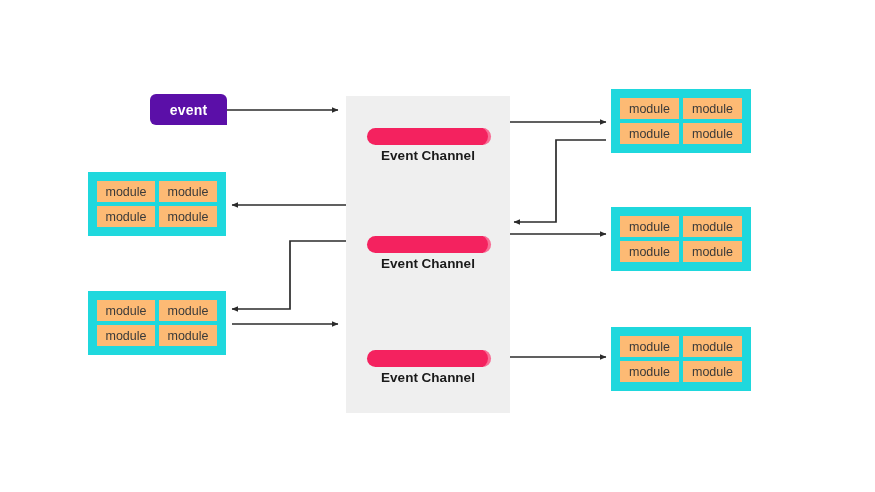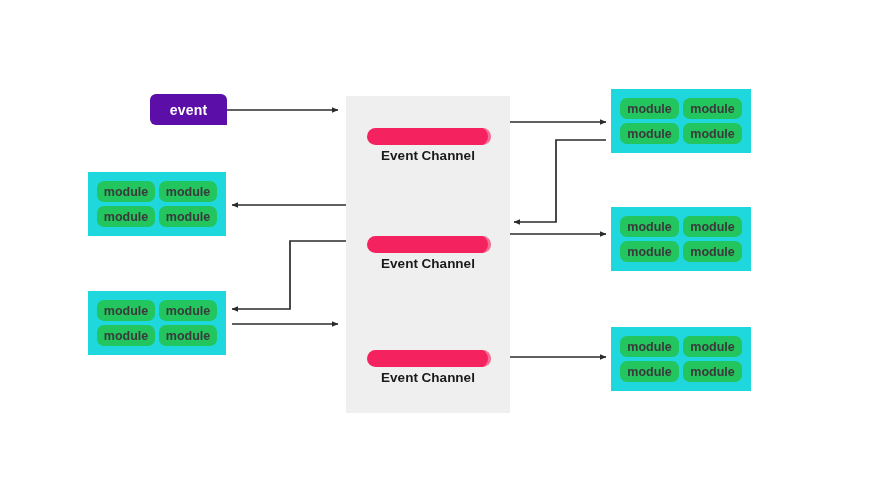--- a/index.html
+++ b/index.html
@@ -52,25 +52,24 @@
     padding:9px;
     display:grid;
     grid-template-columns:1fr 1fr;
     grid-template-rows:1fr 1fr;
     gap:4px;
     box-sizing:border-box;
   }
   .group.g-left{width:138px;height:64px;}
   .group.g-right{width:140px;height:64px;}
   .cell{
-    background:#22c55e;
+    background:#fdba74;
     display:flex;align-items:center;justify-content:center;
     font-size:12.5px;color:#3a3a3a;
-    border-radius:7px;
-    font-weight:bold;
+    border-radius:0;
   }
 </style>
 </head>
 <body>
 
 <div id="stage">
 
   <svg id="wires" viewBox="0 0 875 492" width="875" height="492">
     <defs>
       <marker id="ah" markerWidth="7" markerHeight="7" refX="6.2" refY="3.2" orient="auto" markerUnits="userSpaceOnUse">

